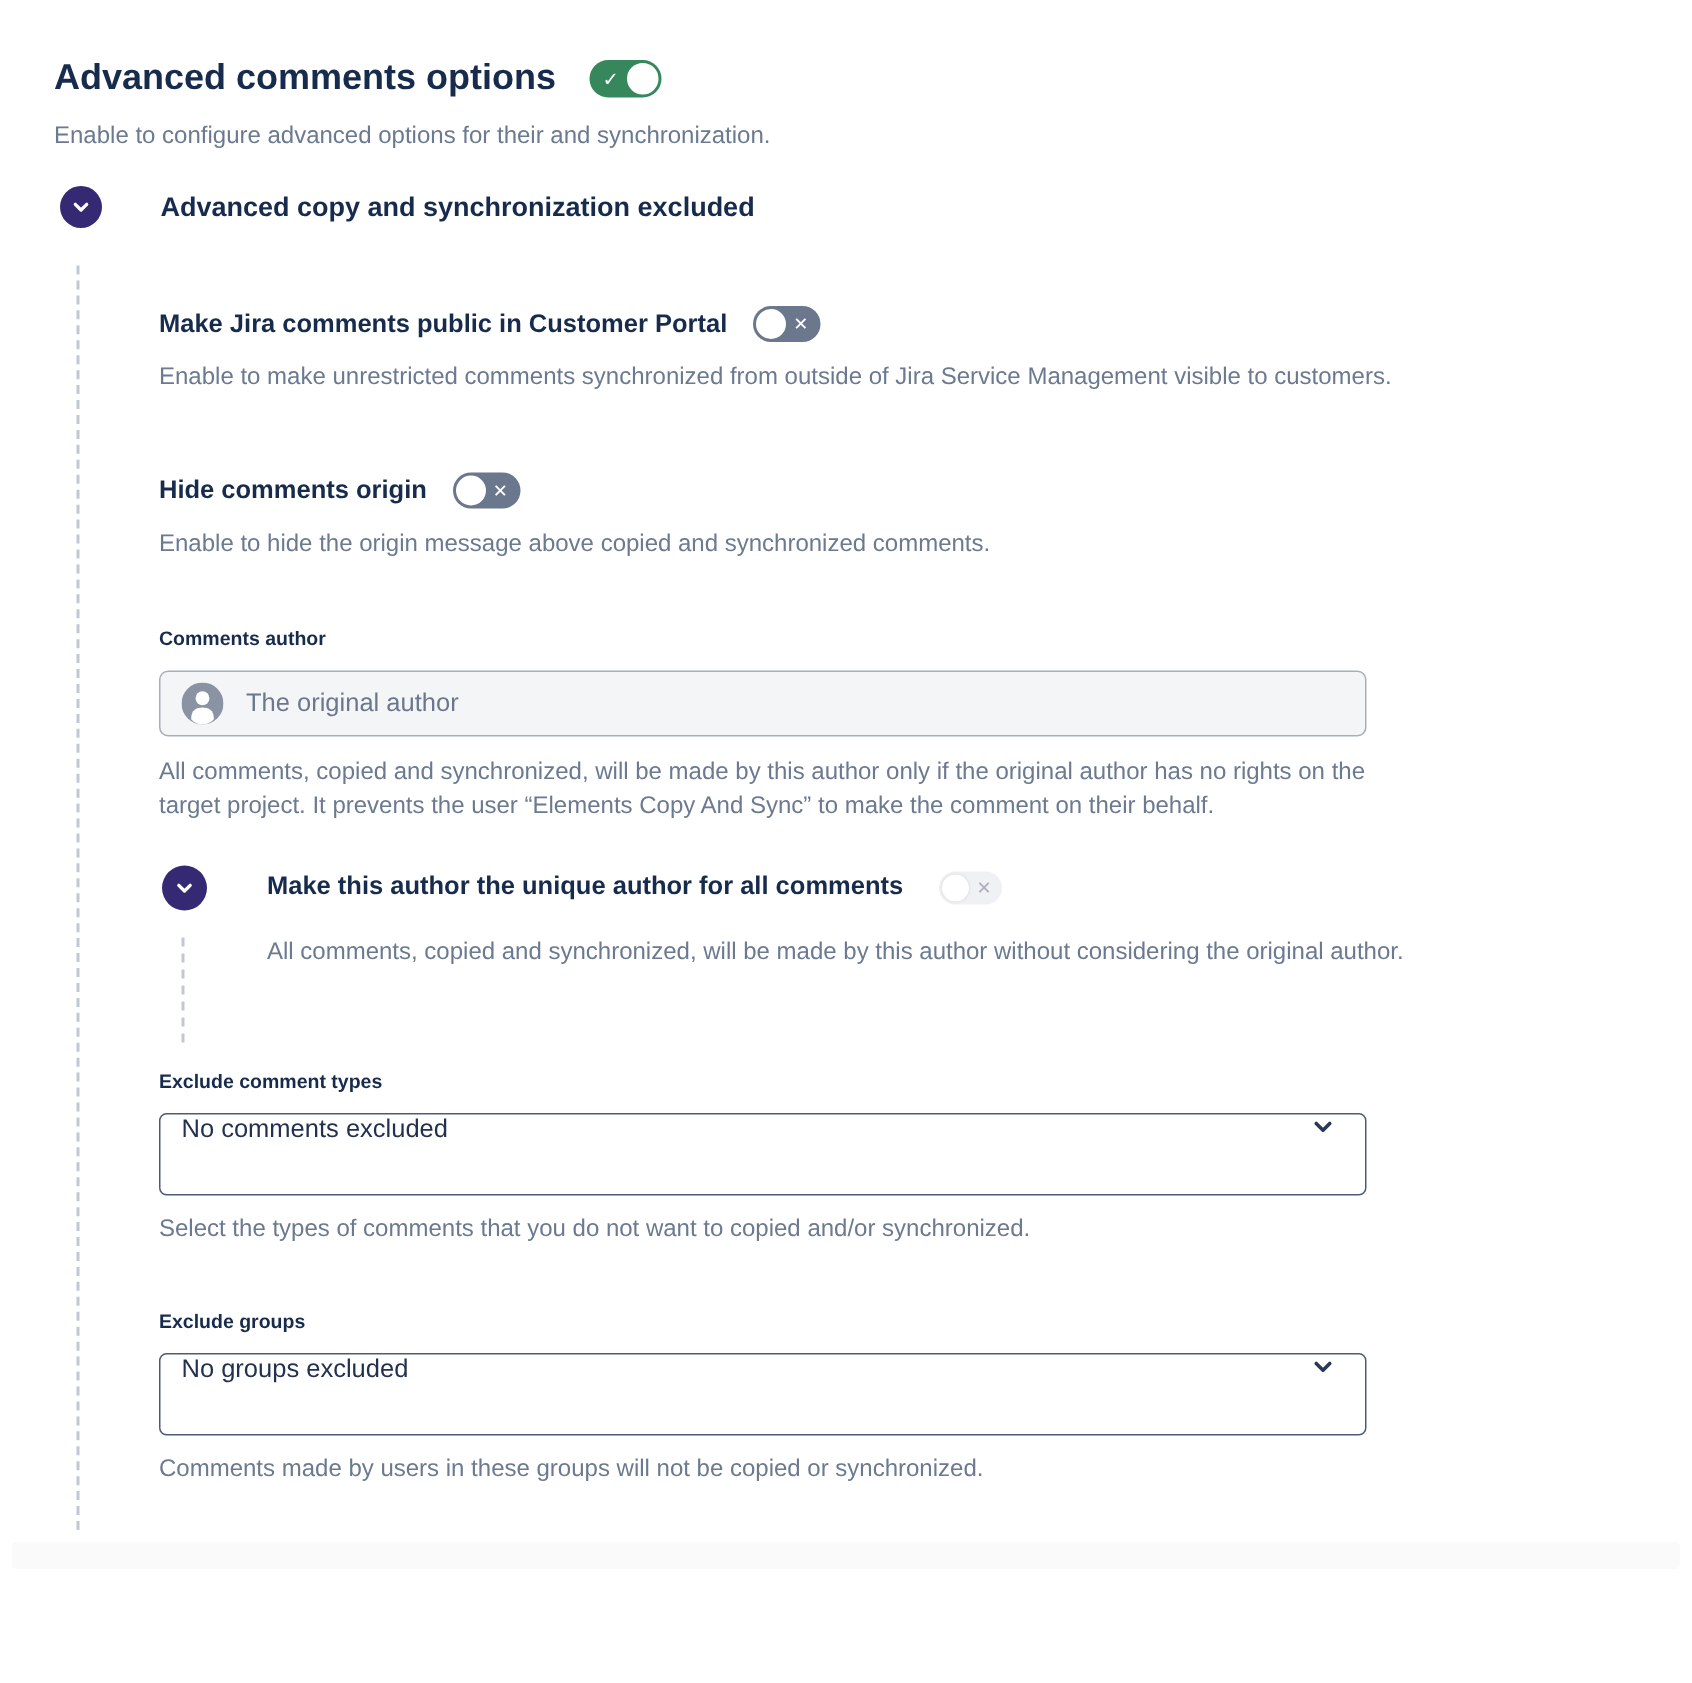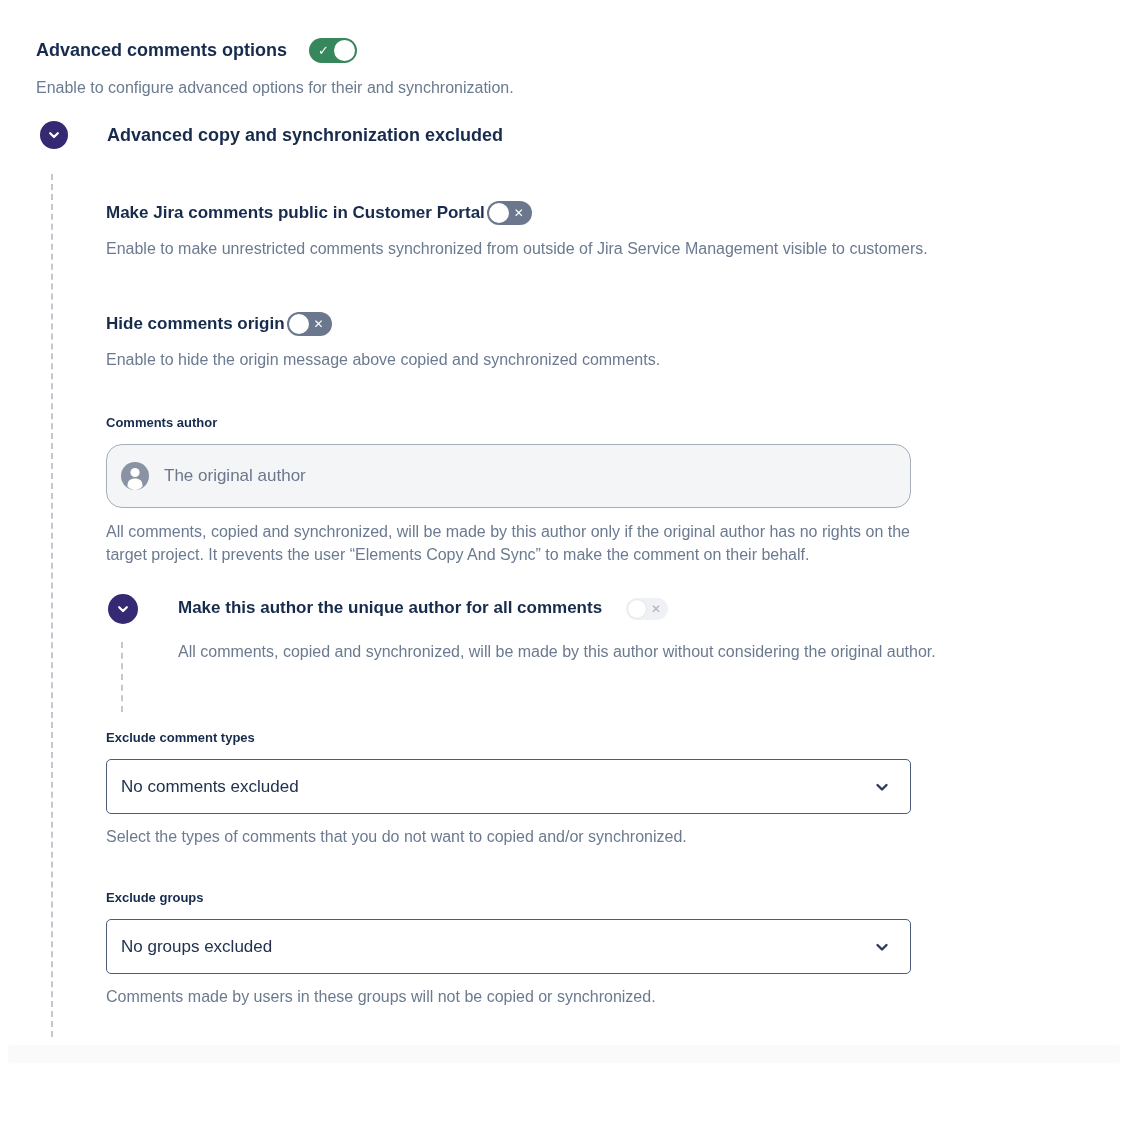--- a/index.html
+++ b/index.html
@@ -7,41 +7,41 @@
   body {
     width:1128px; height:1122px;
     font-family:"Liberation Sans","DejaVu Sans",sans-serif;
     color:#172B4D;
     overflow:hidden;
   }
   .page { position:relative; width:1128px; height:1122px; }
 
   
   .top-row { margin:38px 36px 0 36px; display:flex; align-items:center; gap:22px; }
-  .page-title { font-size:18px; font-weight:bold; color:#172B4D; }
+  .page-title { font-size:24px; font-weight:bold; color:#172B4D; }
   .page-subtitle { margin:15px 36px 0 36px; font-size:16px; color:#6B7A90; line-height:19px; }
 
   
   .section-header { margin:24px 36px 0 40px; display:flex; align-items:center; gap:39px; }
   .chevron-circle {
     width:28px; height:28px; border-radius:50%;
     background:#362973; display:flex; align-items:center; justify-content:center;
     flex:0 0 auto; cursor:pointer;
   }
   .chevron-circle svg { display:block; }
   .section-title { font-size:18px; font-weight:bold; color:#172B4D; }
 
   
   .section-wrap {
     margin-left:51px; margin-top:25px;
     border-left:2px dashed #C2C8D2;
     padding-left:53px; padding-top:27px; padding-bottom:31px;
   }
 
-  .item-heading-row { display:flex; align-items:center; gap:2px; }
+  .item-heading-row { display:flex; align-items:center; gap:17px; }
   .item-heading { font-size:17px; font-weight:bold; color:#172B4D; }
   .item-desc { margin-top:14px; font-size:16px; color:#6B7A90; line-height:19px; }
   .gap-lg { margin-top:54px; }
   .gap-xl { margin-top:46px; }
 
   .field-label { font-size:13px; font-weight:bold; color:#172B4D; }
 
   
   .toggle { position:relative; border-radius:14px; flex:0 0 auto; cursor:pointer; }
   .toggle .knob { position:absolute; background:#fff; border-radius:50%; top:2px; }
@@ -54,41 +54,41 @@
   .toggle.off { width:45px; height:24px; background:#6B778C; }
   .toggle.off .knob { width:20px; height:20px; left:2px; }
   .toggle.off .glyph { right:8px; top:6px; font-size:12px; color:#ffffff; }
 
   .toggle.disabled { width:42px; height:22px; background:#F0F1F4; cursor:default; }
   .toggle.disabled .knob { width:18px; height:18px; left:2px; box-shadow:0 0 2px rgba(0,0,0,0.12); }
   .toggle.disabled .glyph { right:7px; top:5px; font-size:12px; color:#A9B0BD; }
 
   
   .author-field {
-    margin-top:14px; width:805px; height:64px;
-    background:#F4F5F7; border:1px solid #A6AEBB; border-radius:16px;
+    margin-top:14px; width:805px; height:44px;
+    background:#F4F5F7; border:1px solid #A6AEBB; border-radius:6px;
     display:flex; align-items:center; gap:15px; padding-left:14px;
   }
   .author-avatar { width:28px; height:28px; flex:0 0 auto; }
   .author-value { font-size:17px; color:#6B778C; }
   .author-help { margin-top:12px; width:822px; font-size:16px; color:#6B7A90; line-height:23px; }
 
   
   .nested { position:relative; margin-top:28px; }
   .nested-row { display:flex; align-items:center; gap:40px; margin-left:2px; }
   .nested-row .chevron-circle { width:30px; height:30px; }
   .nested-heading-group { display:flex; align-items:flex-start; gap:24px; }
   .nested-desc { margin-left:72px; margin-top:16px; width:792px; font-size:16px; color:#6B7A90; line-height:24px; }
   .mini-dash { position:absolute; left:15px; top:48px; height:70px; border-left:2px dashed #C2C8D2; }
 
   
   .select-box {
     margin-top:14px; width:805px; height:55px;
     background:#ffffff; border:1px solid #4C5B77; border-radius:5px;
-    display:flex; align-items:center; justify-content:space-between;
+    display:flex; align-items:flex-start; justify-content:space-between;
     padding:0 20px 0 14px; cursor:pointer;
   }
   .select-value { font-size:17px; color:#22314F; }
   .select-chevron svg { display:block; }
   .field-help { margin-top:13px; font-size:16px; color:#6B7A90; line-height:19px; }
   .gap-groups { margin-top:44px; }
 
   
   .footer-strip {
     margin:8px 8px 0 8px; height:18px;

